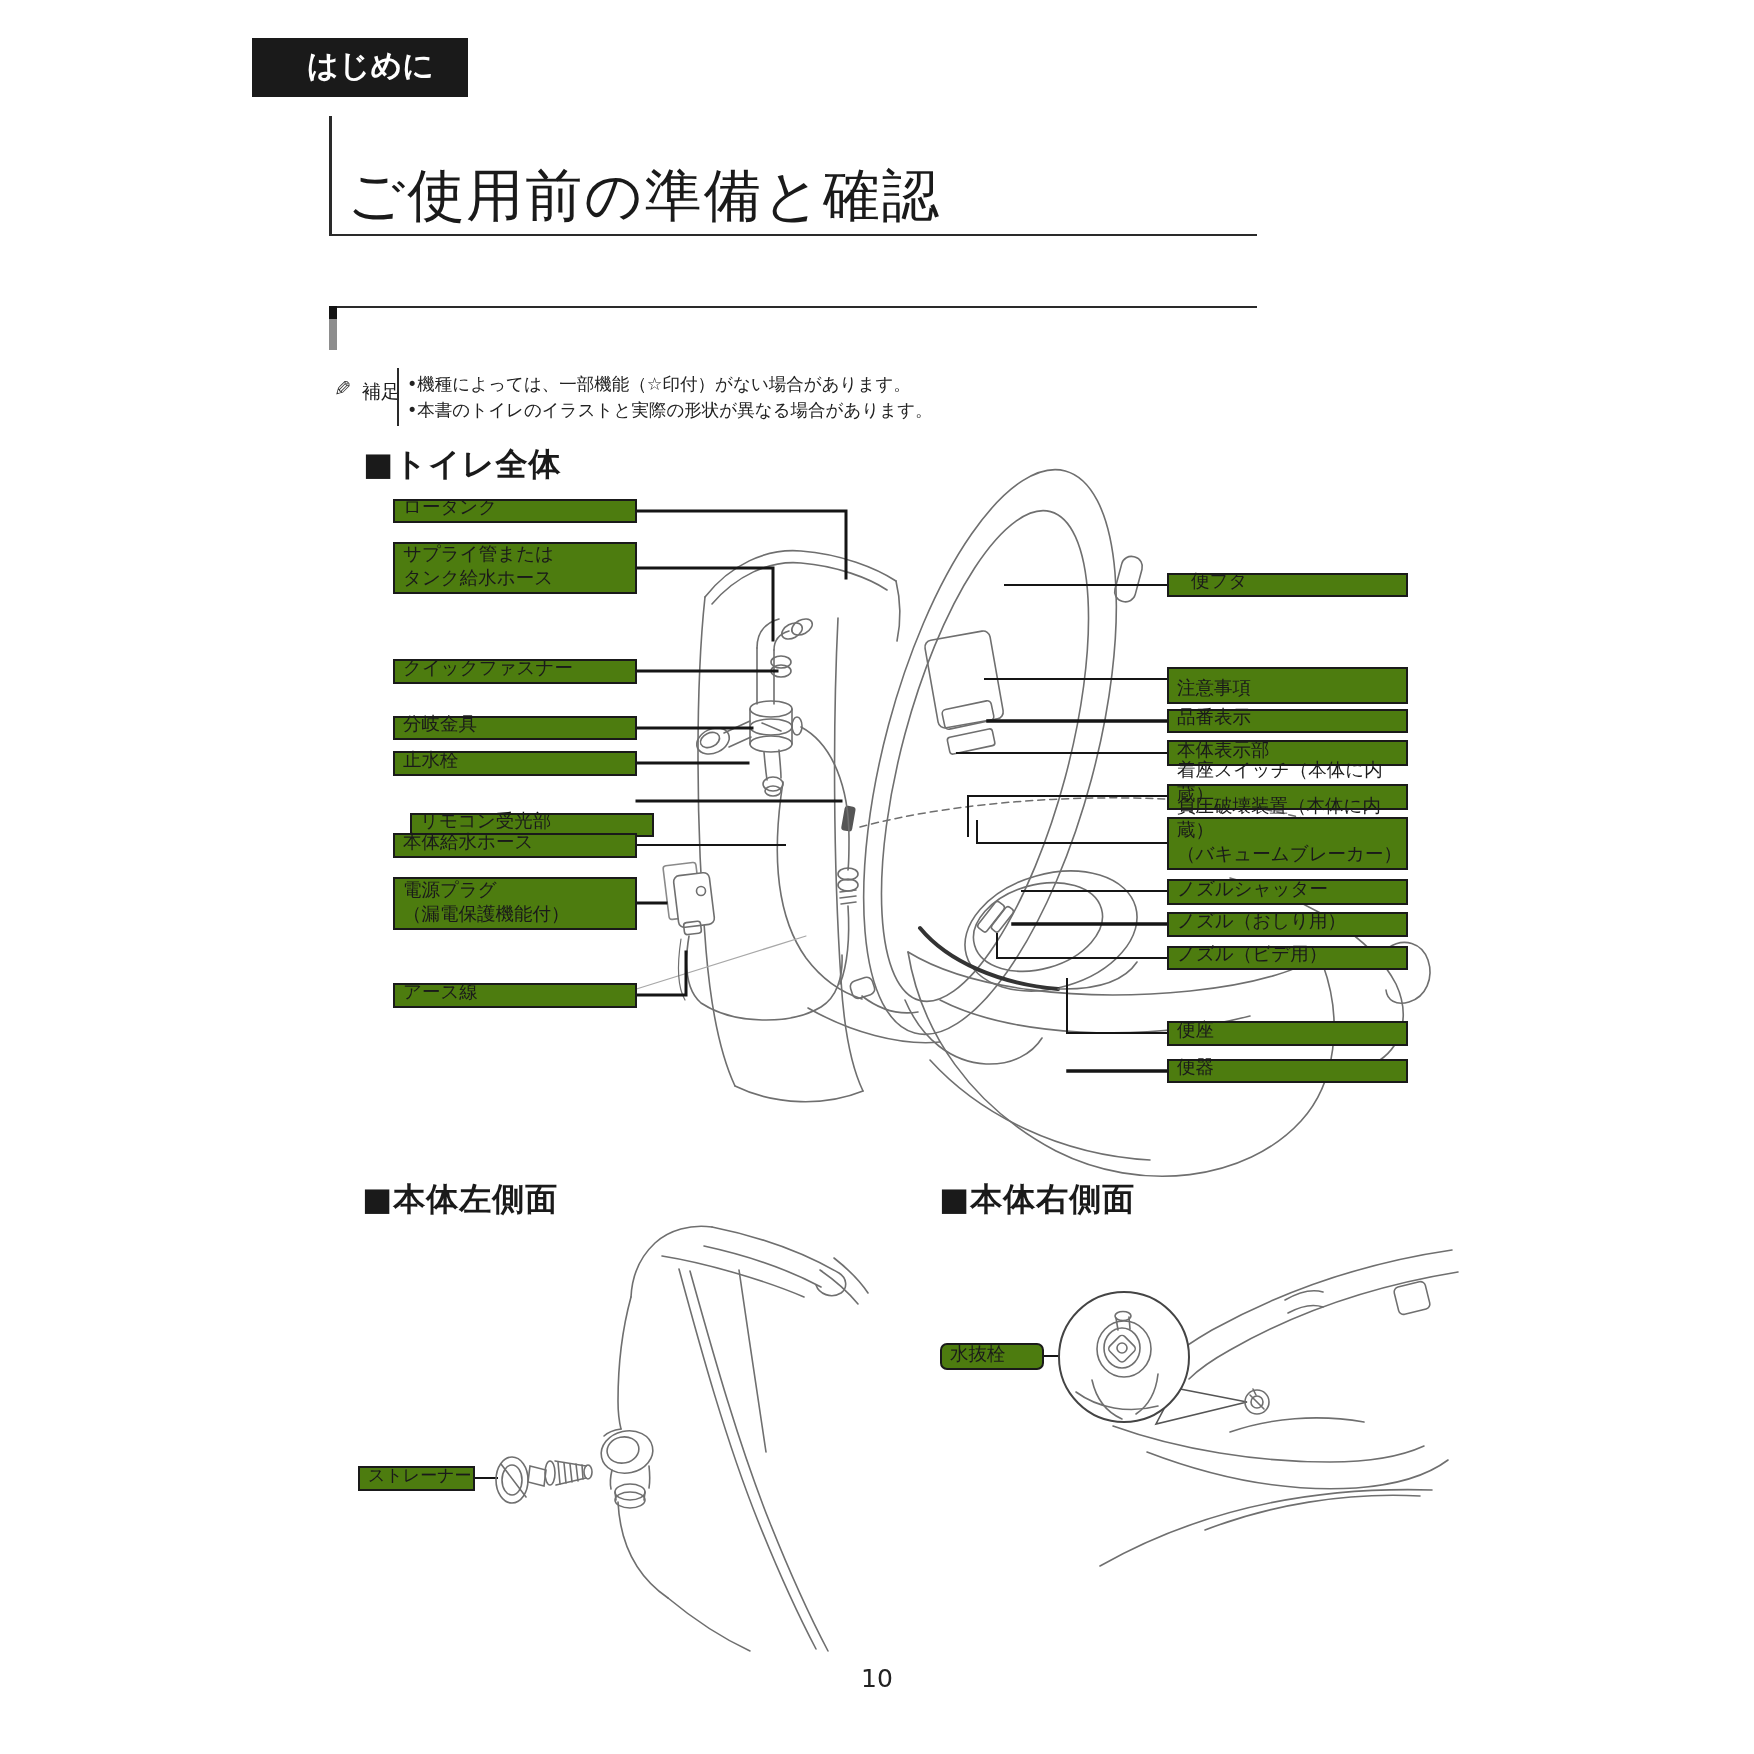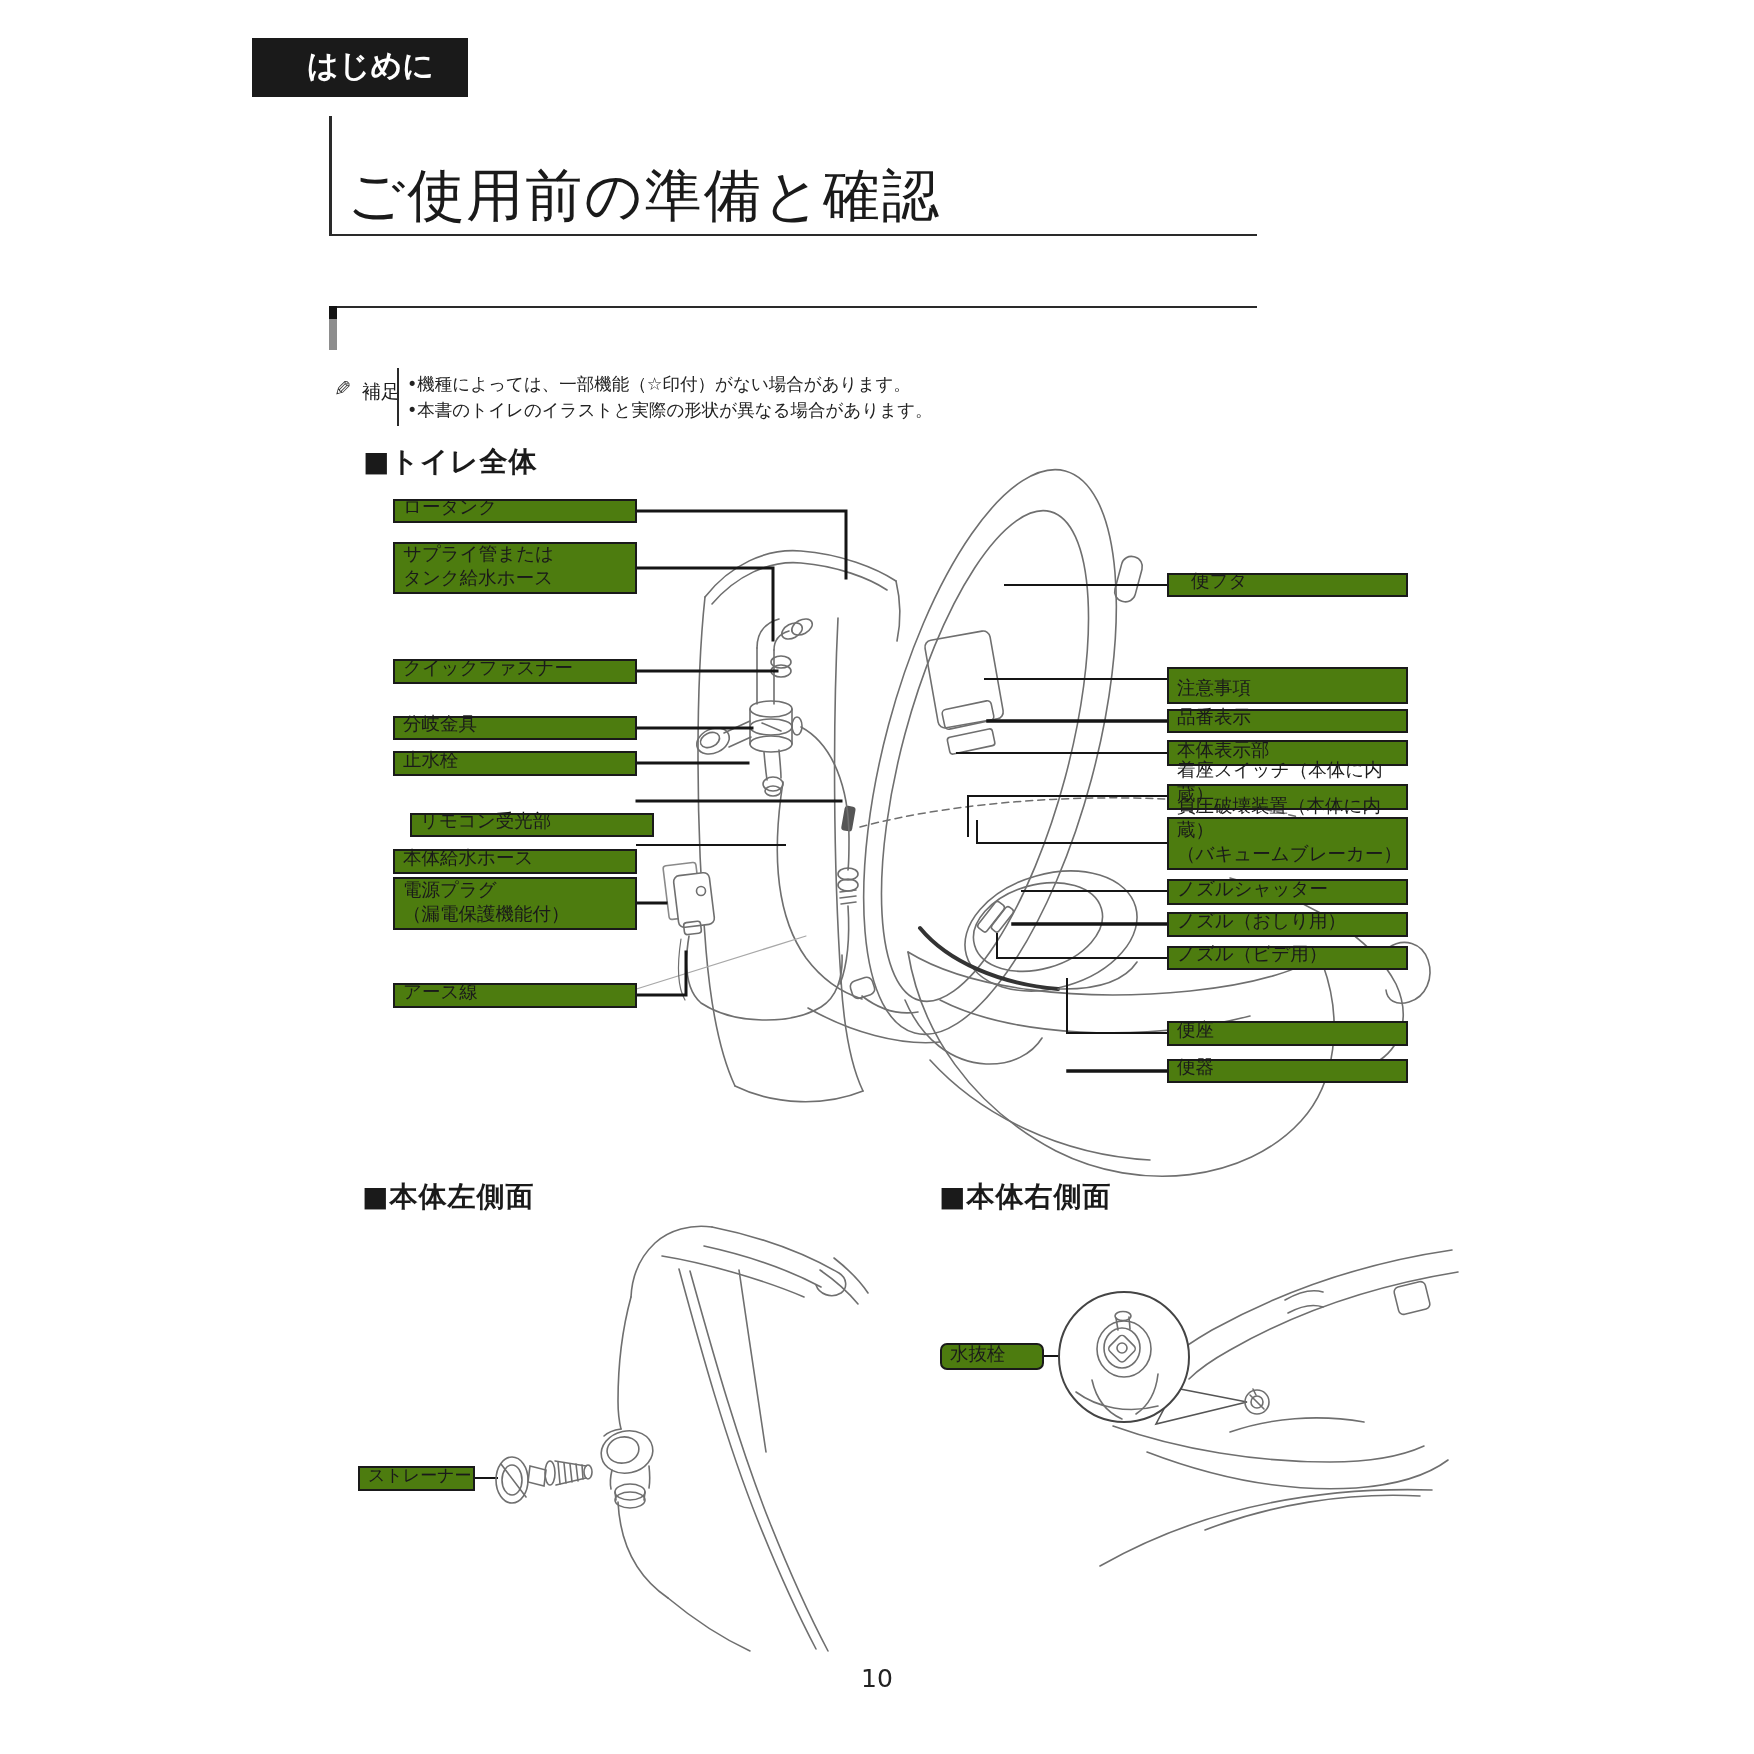--- a/index.html
+++ b/index.html
@@ -16,21 +16,21 @@
   
   .section-rule{left:331px;top:306px;width:926px;height:2px;background:#2a2a2a;}
   .section-bar{left:329px;top:306px;width:8px;height:44px;background:linear-gradient(180deg,#141414 0 13px,#8d8d8d 13px);}
   .section-title{left:350px;top:311px;font-size:30px;font-weight:500;letter-spacing:1px;white-space:nowrap;}
   
   .note-icon{left:334px;top:377px;font-size:21px;color:#333;transform:scaleX(-1);}
   .note-label{left:362px;top:379px;font-size:19px;}
   .note-divider{left:397px;top:368px;width:2px;height:58px;background:#2a2a2a;}
   .note-items{left:407px;top:371px;font-size:17.5px;line-height:26px;color:#222;white-space:nowrap;}
   
-  .h3{font-size:28px;font-weight:600;letter-spacing:1px;white-space:nowrap;}
+  .h3{font-size:32px;font-weight:600;letter-spacing:1px;white-space:nowrap;}
   
   .callout{border:2.5px solid #1a1a1a;background:#4d7c0f;box-sizing:border-box;display:flex;align-items:flex-end;
            padding-left:8px;font-size:18.5px;line-height:24px;white-space:pre-line;z-index:3;font-family:Liberation Mono, monospace;}
   .callout.small{font-size:17px;}
   svg.art{position:absolute;left:0;top:0;z-index:1;}
   .footer-num{left:0;top:1664px;width:100%;text-align:center;font-size:25px;color:#222;}
 </style>
 </head>
 <body>
 
@@ -222,21 +222,21 @@
     </g>
   </svg>
 
   <div class="abs callout" style="left:393px;top:499px;width:244px;height:24px;"><span>ロータンク</span></div>
   <div class="abs callout" style="left:393px;top:542px;width:244px;height:52px;"><span>サプライ管または
 タンク給水ホース</span></div>
   <div class="abs callout" style="left:393px;top:659px;width:244px;height:25px;"><span>クイックファスナー</span></div>
   <div class="abs callout" style="left:393px;top:716px;width:244px;height:24px;"><span>分岐金具</span></div>
   <div class="abs callout" style="left:393px;top:751px;width:244px;height:25px;"><span>止水栓</span></div>
   <div class="abs callout" style="left:410px;top:789px;width:244px;height:24px;margin-top:24px;"><span>リモコン受光部</span></div>
-  <div class="abs callout" style="left:393px;top:833px;width:244px;height:25px;margin-top:16px;"><span>本体給水ホース</span></div>
+  <div class="abs callout" style="left:393px;top:833px;width:244px;height:25px;"><span>本体給水ホース</span></div>
   <div class="abs callout" style="left:393px;top:877px;width:244px;height:53px;"><span>電源プラグ
 （漏電保護機能付）</span></div>
   <div class="abs callout" style="left:393px;top:983px;width:244px;height:25px;"><span>アース線</span></div>
 
   <div class="abs callout" style="left:1167px;top:573px;width:241px;height:24px;padding-left:22px;"><span>便フタ</span></div>
   <div class="abs callout" style="left:1167px;top:667px;width:241px;height:37px;"><span>注意事項</span></div>
   <div class="abs callout" style="left:1167px;top:709px;width:241px;height:24px;"><span>品番表示</span></div>
   <div class="abs callout" style="left:1167px;top:740px;width:241px;height:26px;"><span>本体表示部</span></div>
   <div class="abs callout" style="left:1167px;top:784px;width:241px;height:26px;"><span>着座スイッチ（本体に内蔵）</span></div>
   <div class="abs callout" style="left:1167px;top:817px;width:241px;height:53px;"><span>負圧破壊装置（本体に内蔵）

